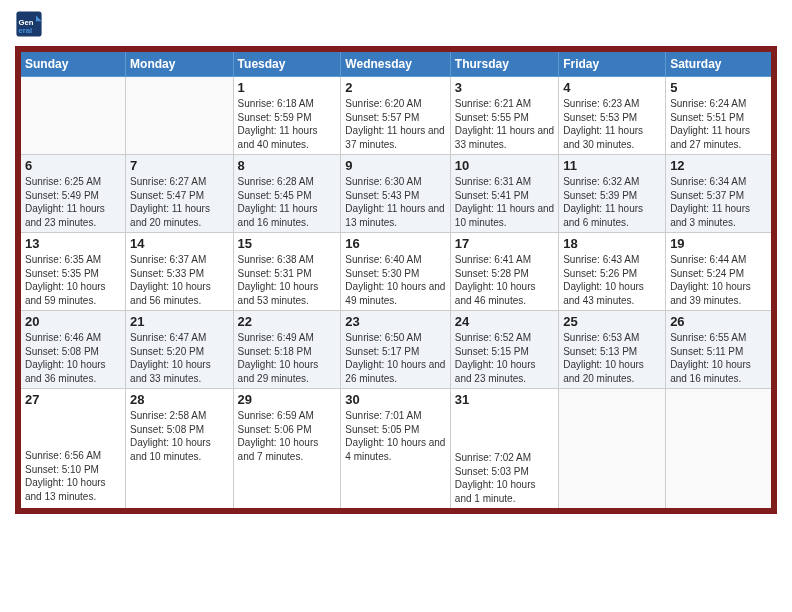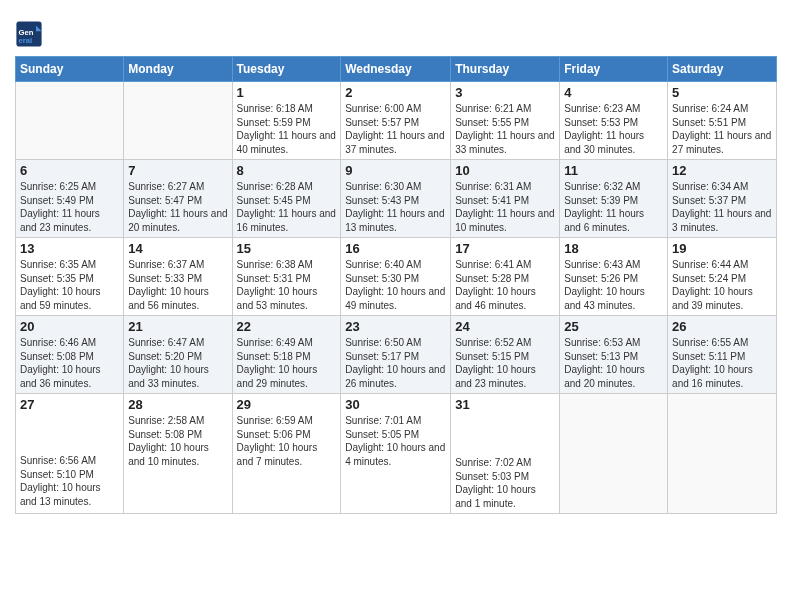--- a/index.html
+++ b/index.html
@@ -6,21 +6,21 @@
     body {
       font-family: Arial, sans-serif;
       background: #fff;
       width: 792px;
       height: 612px;
       overflow: hidden;
     }
     .page {
       width: 792px;
       height: 608px;
-      padding: 20px 15px 10px 15px;
+      padding: 10px 15px 10px 15px;
       background: #fff;
     }
     .header {
       display: flex;
       justify-content: space-between;
       align-items: flex-start;
       margin-bottom: 8px;
     }
     .logo {
       display: flex;
@@ -39,21 +39,21 @@
       font-weight: normal;
       color: #222;
     }
     .location-title {
       font-size: 16px;
       color: #444;
     }
     .calendar {
       width: 100%;
       border-collapse: collapse;
-      border: 1px solid #7f1d1d;
+      border: 6px solid #7f1d1d;
     }
     .calendar th {
       background: #3a7abf;
       color: #fff;
       font-size: 12px;
       font-weight: bold;
       padding: 5px 4px;
       text-align: left;
       border: 1px solid #5a9ad0;
     }
@@ -127,21 +127,21 @@
           <td class="empty"></td>
           <td class="empty"></td>
           <td>
             <div class="day-number">1</div>
             <div class="day-info" style="white-space: pre-line;">Sunrise: 6:18 AM
 Sunset: 5:59 PM
 Daylight: 11 hours and 40 minutes.</div>
           </td>
           <td>
             <div class="day-number">2</div>
-            <div class="day-info" style="white-space: pre-line;">Sunrise: 6:00 AM
+            <div class="day-info" style="white-space: pre-line;">Sunrise: 6:20 AM
 Sunset: 5:57 PM
 Daylight: 11 hours and 37 minutes.</div>
           </td>
           <td>
             <div class="day-number">3</div>
             <div class="day-info" style="white-space: pre-line;">Sunrise: 6:21 AM
 Sunset: 5:55 PM
 Daylight: 11 hours and 33 minutes.</div>
           </td>
           <td>

